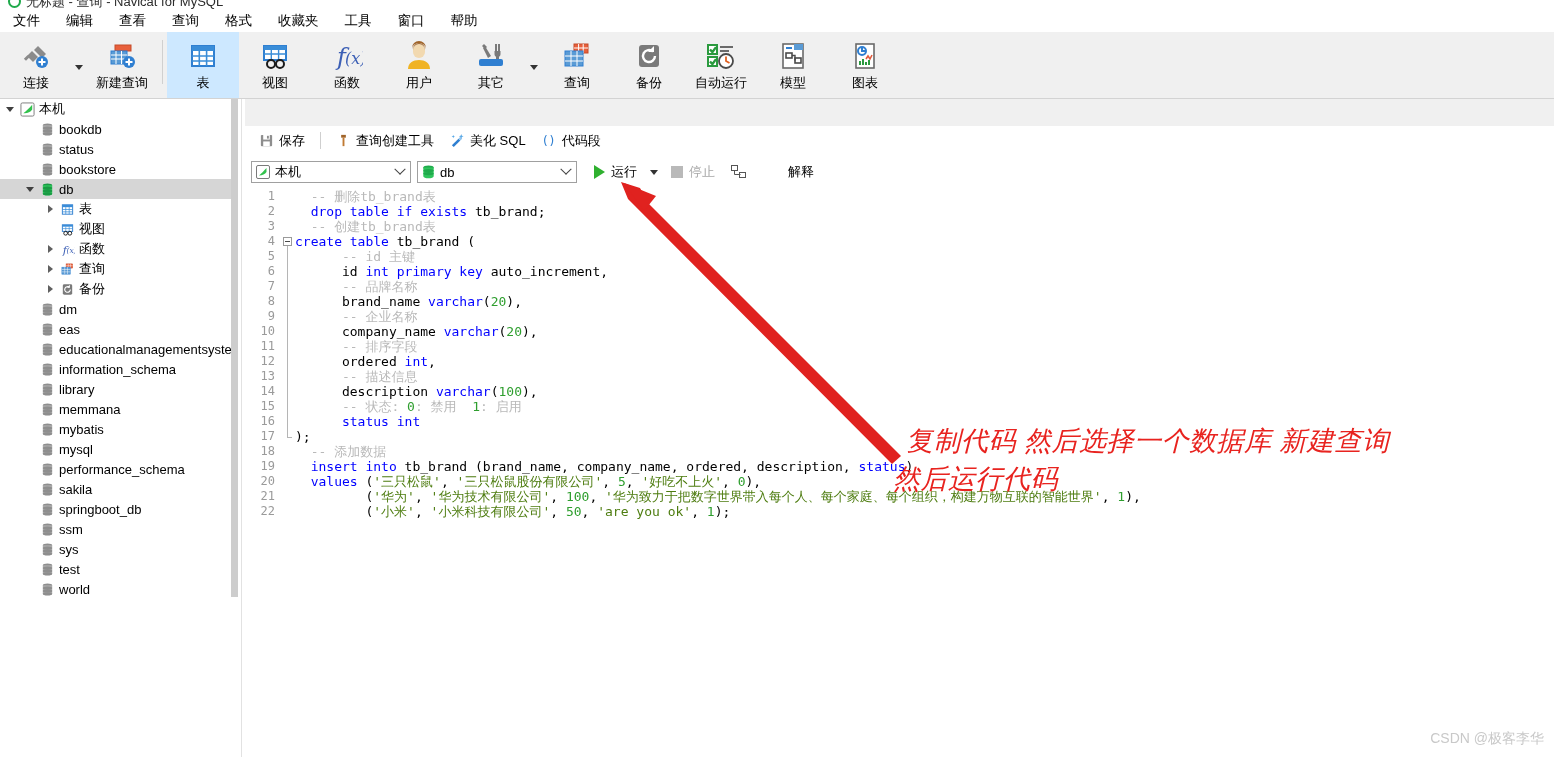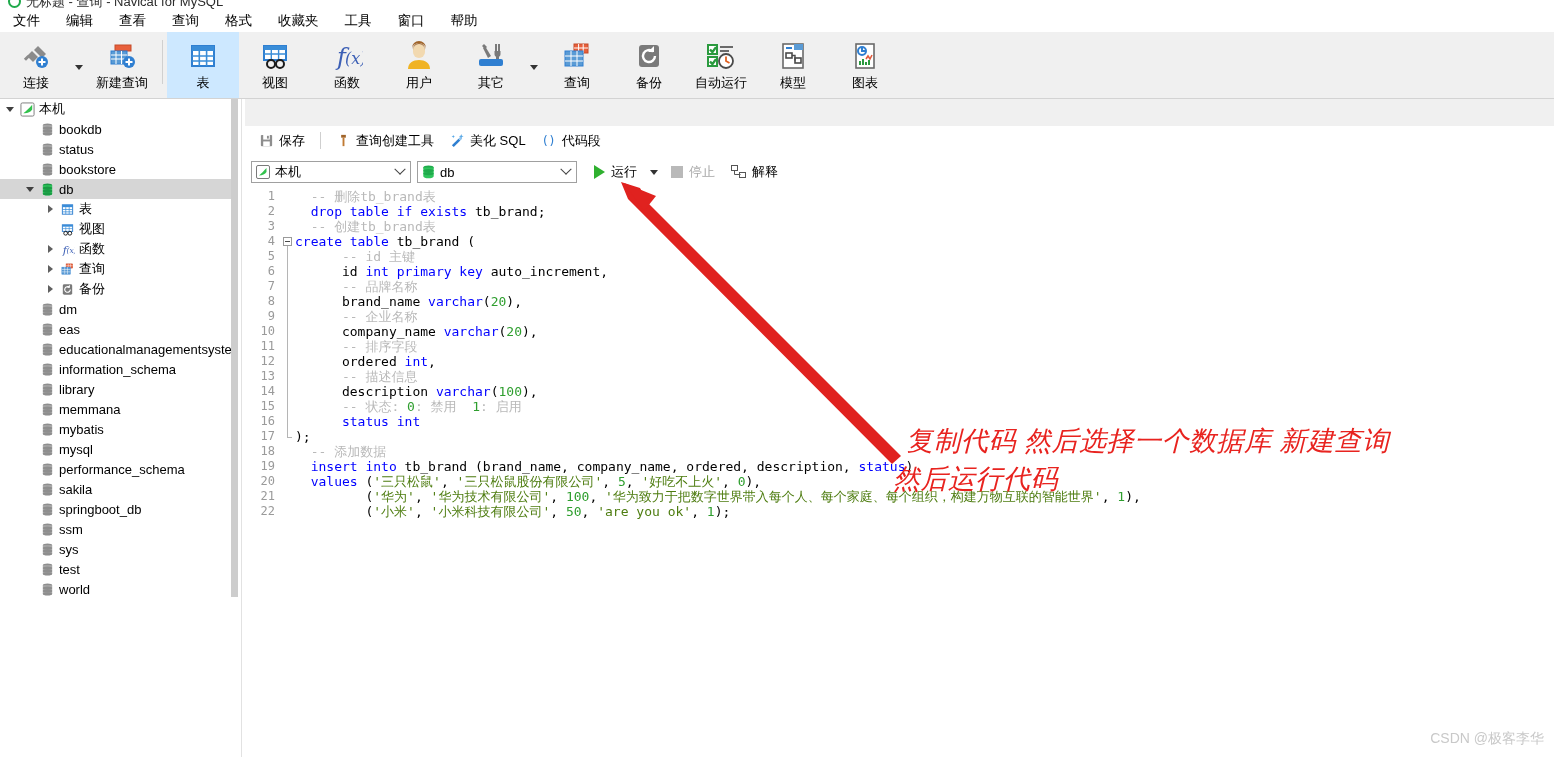--- a/index.html
+++ b/index.html
@@ -868,21 +868,21 @@
       <div class="run-area">
         <div class="run-btn">
           <span class="play"></span>
           <span>运行</span>
         </div>
         <span class="tiny-caret"></span>
         <div class="run-btn">
           <span class="stop-sq"></span>
           <span class="disabled">停止</span>
         </div>
-        <div class="run-btn" style="margin-left:6px;">
+        <div class="run-btn" style="margin-left:6px;gap:36px;">
           <span style="margin-right:5px;display:flex;">
             <svg width="16" height="14" viewBox="0 0 16 14">
                 <rect x="0.5" y="0.5" width="6" height="5" fill="#fff" stroke="#555"></rect>
                 <rect x="8.5" y="7.5" width="6" height="5" fill="#fff" stroke="#555"></rect>
                 <path d="M3.5 5.5 v4 h6" fill="none" stroke="#555"></path>
               </svg>
           </span>
           <span>解释</span>
         </div>
       </div>

